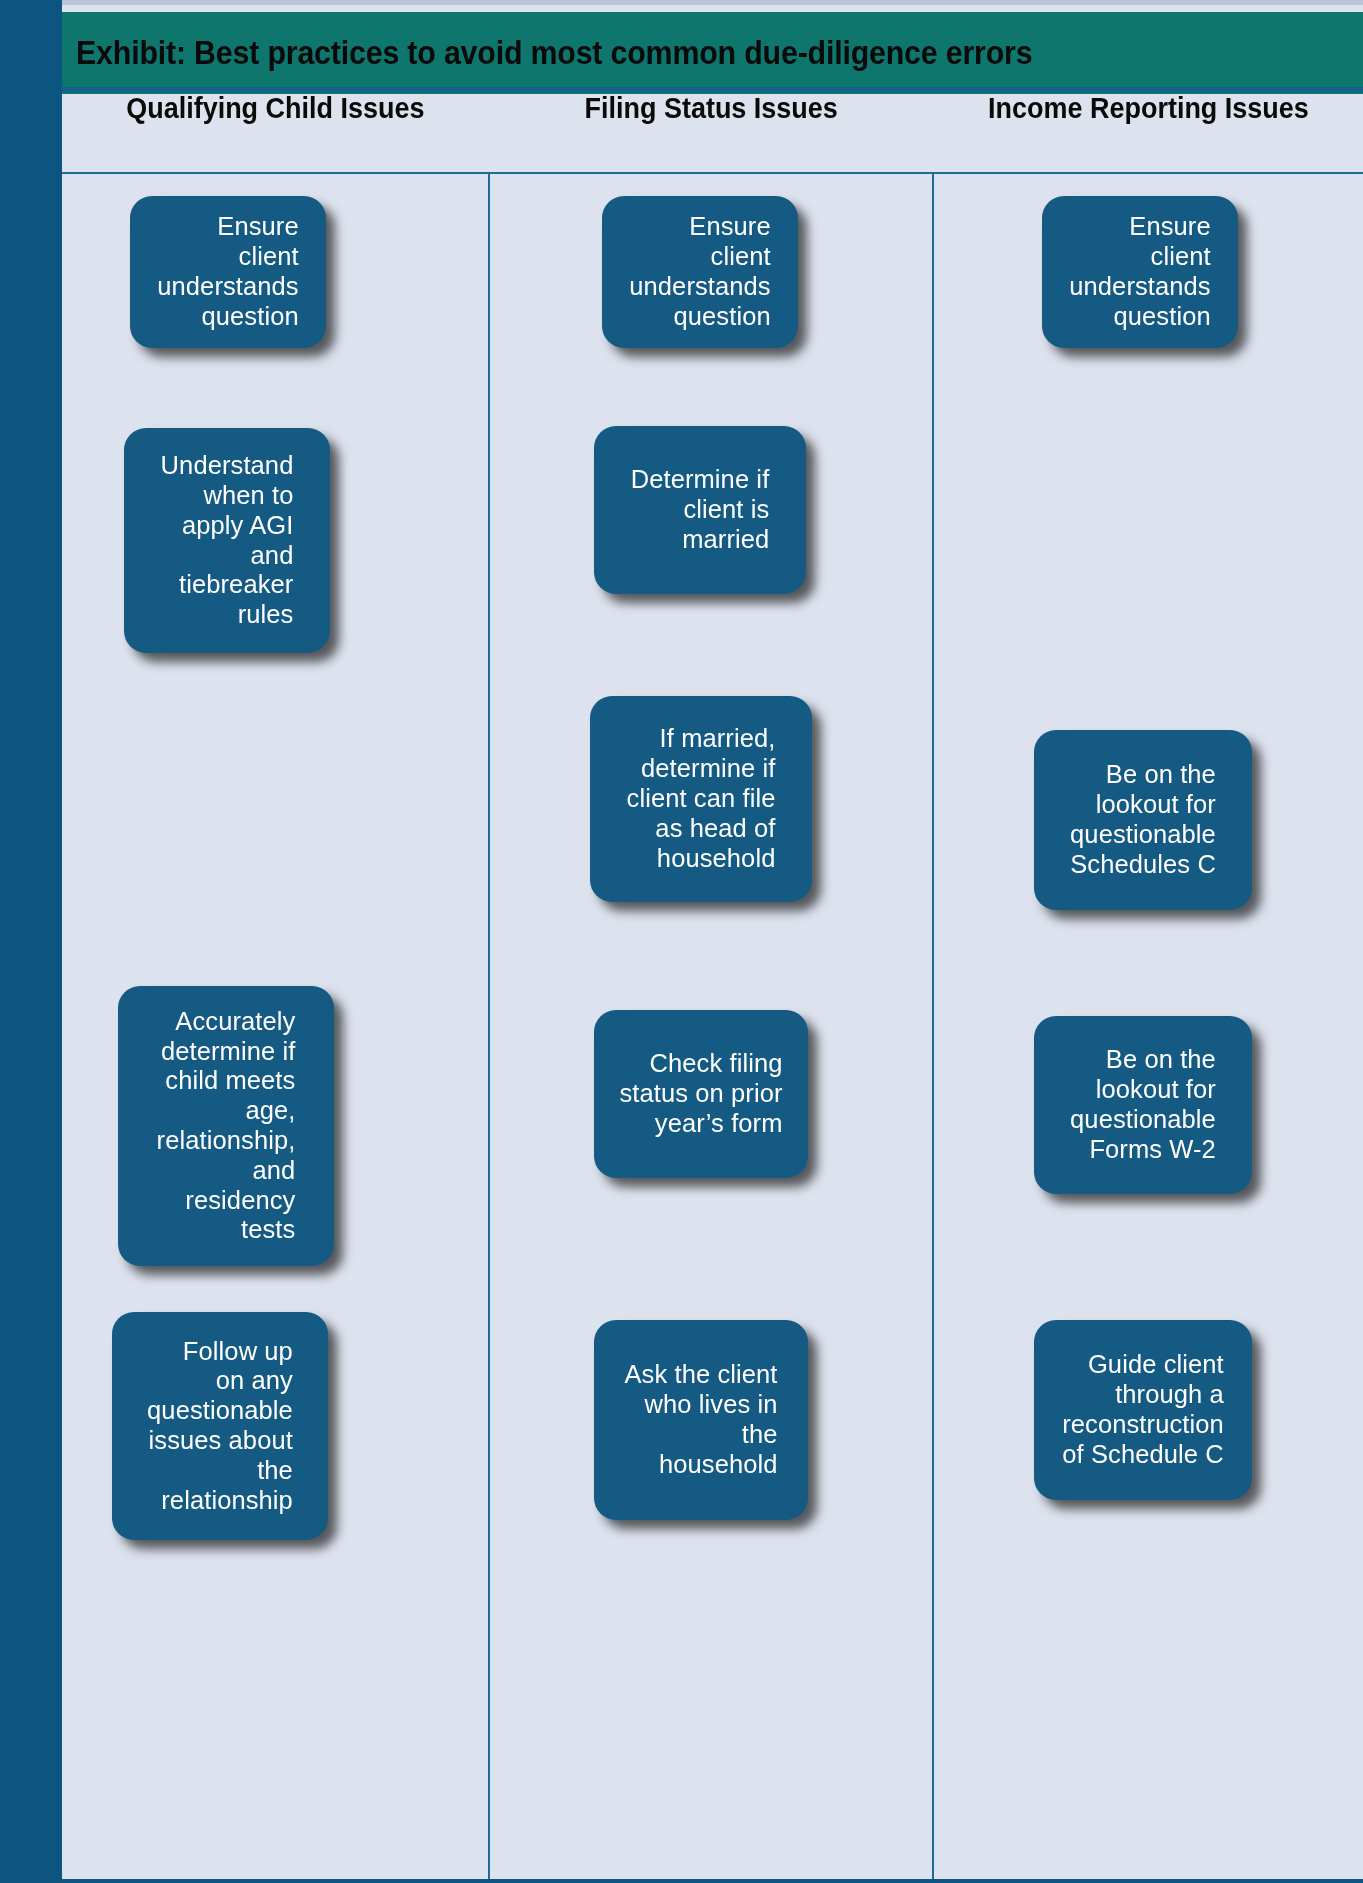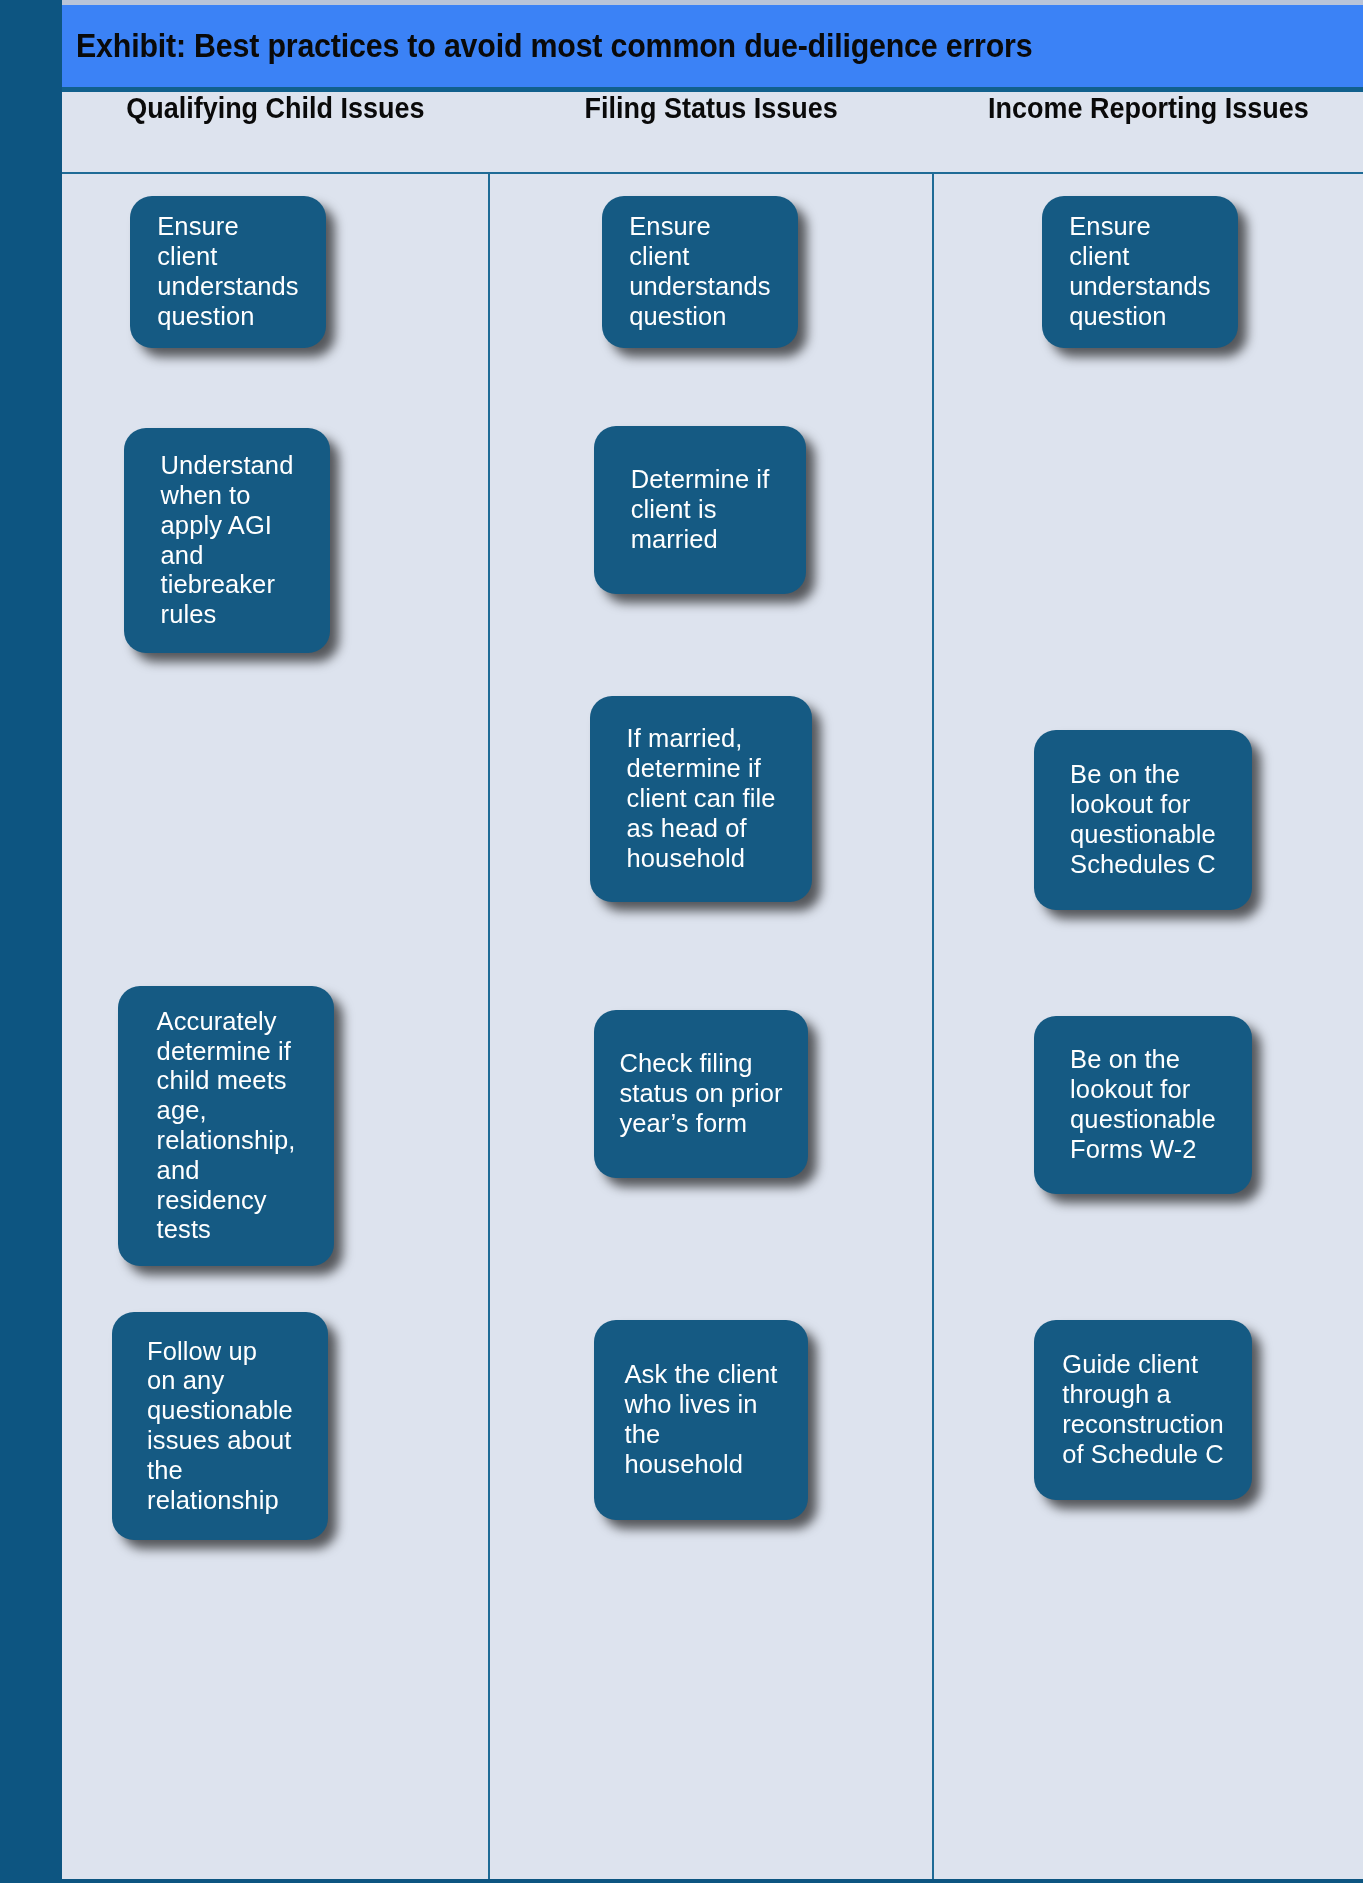--- a/index.html
+++ b/index.html
@@ -22,23 +22,23 @@
   .top-strip{
     position:absolute;left:62px;top:0;right:0;height:5px;
     background:#b9c4d8;
   }
   .bottom-strip{
     position:absolute;left:0;bottom:0;width:1363px;height:4px;
     background:#0d5581;
   }
   
   .title-band{
-    position:absolute;left:62px;top:5px;right:0;height:82px;
+    position:absolute;left:62px;top:12px;right:0;height:82px;
     display:flex;align-items:center;
-    background:#3b82f6;
+    background:#0f766e;
     text-align:center;
   }
   .title-text{
     margin-left:14px;
     font-family:"Liberation Sans Narrow","Liberation Sans", sans-serif;
     font-size:33px;
     font-weight:bold;
     color:#0a0a0a;
     letter-spacing:-0.2px;
     transform:scaleX(0.92);
@@ -87,21 +87,21 @@
   .col.c2{width:446px;border-left:2px solid #1f6b96;border-right:2px solid #1f6b96;}
   .col.c3{width:429px;}
 
   .node{
     position:absolute;
     box-sizing:border-box;
     background:#155a83;
     border-radius:22px;
     color:#ffffff;
     display:flex;align-items:center;justify-content:center;
-    text-align:left;
+    text-align:right;
     line-height:1.17;
     font-size:25.5px;
     font-weight:400;
     letter-spacing:0.1px;
     padding:16px 8px;
     box-shadow:9px 9px 11px rgba(0,0,0,0.62);
     white-space:pre-line;
     font-family:"Liberation Sans", sans-serif;
   }
 </style>

